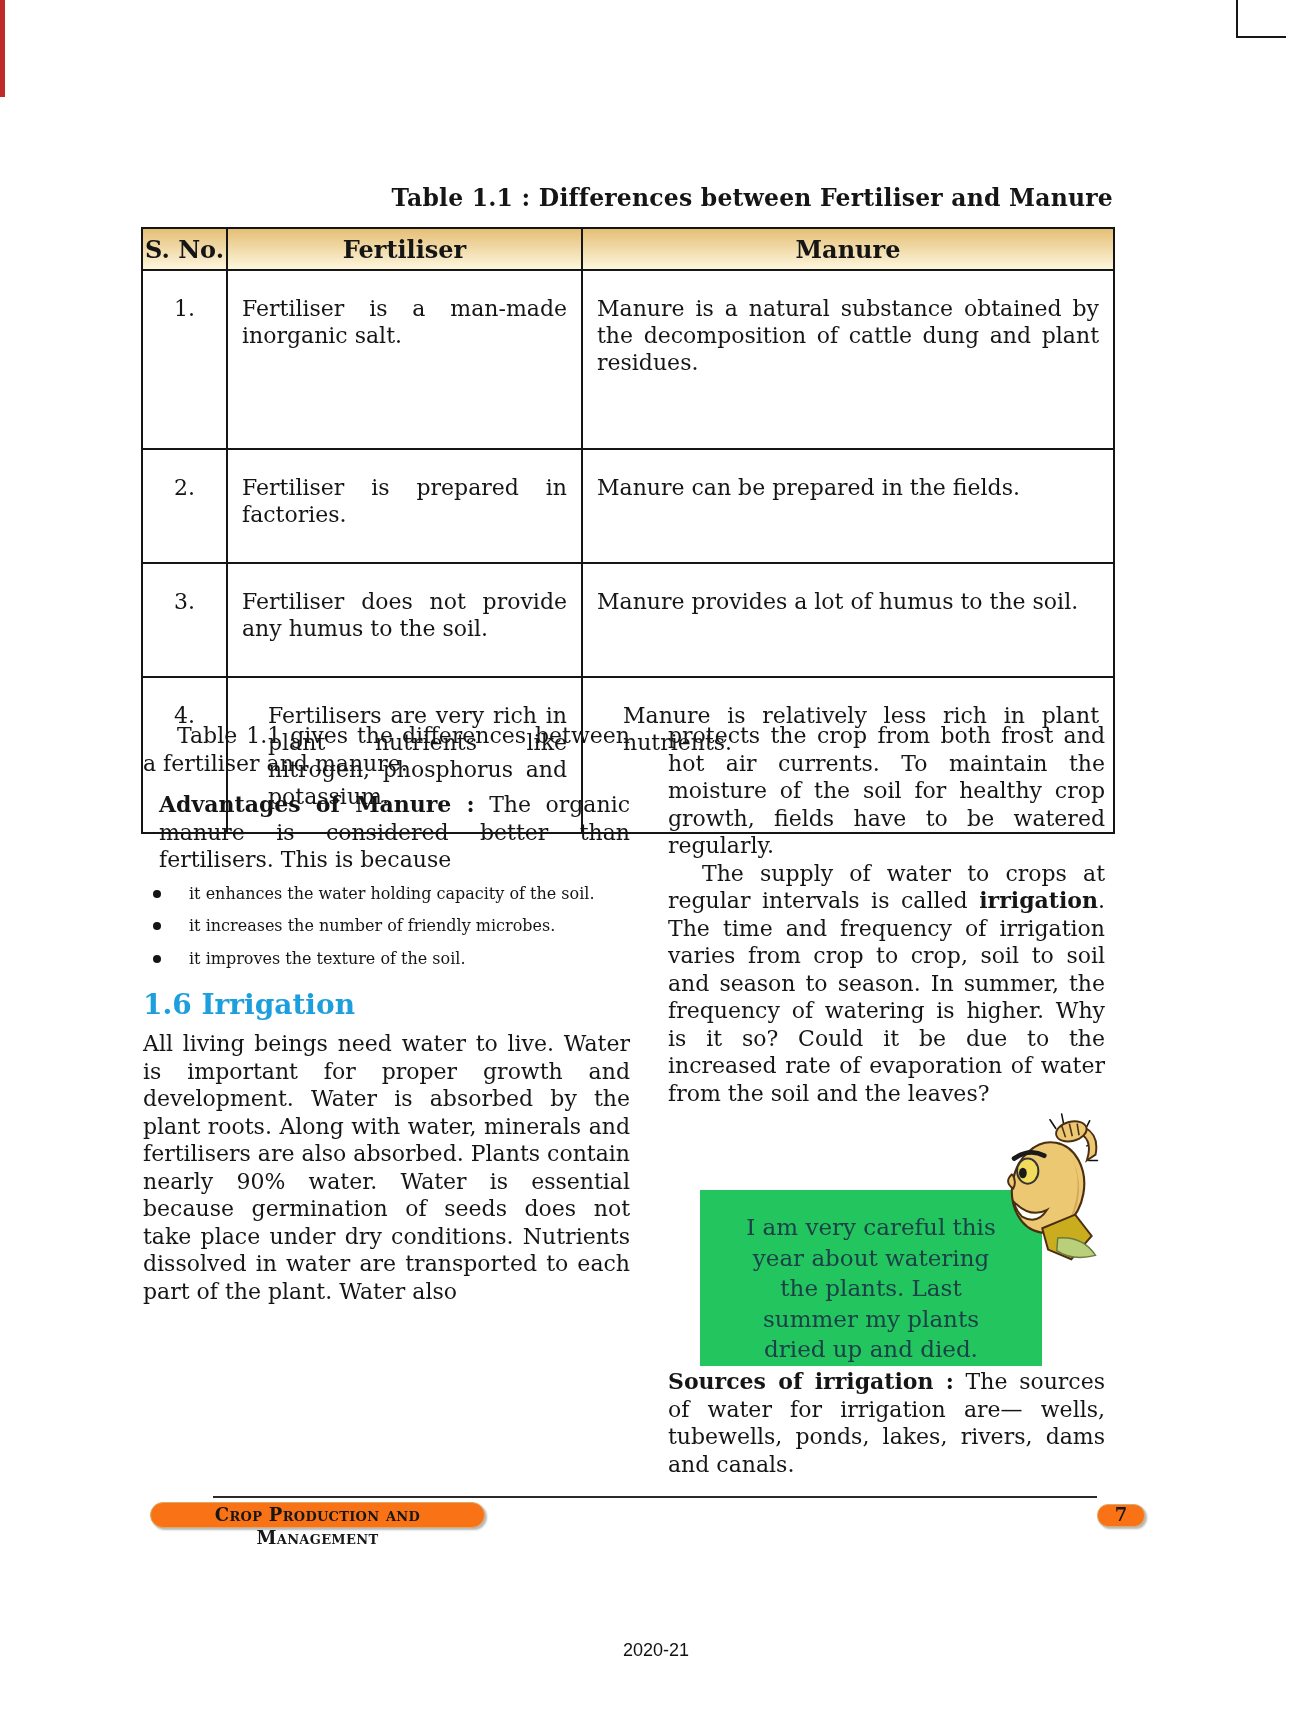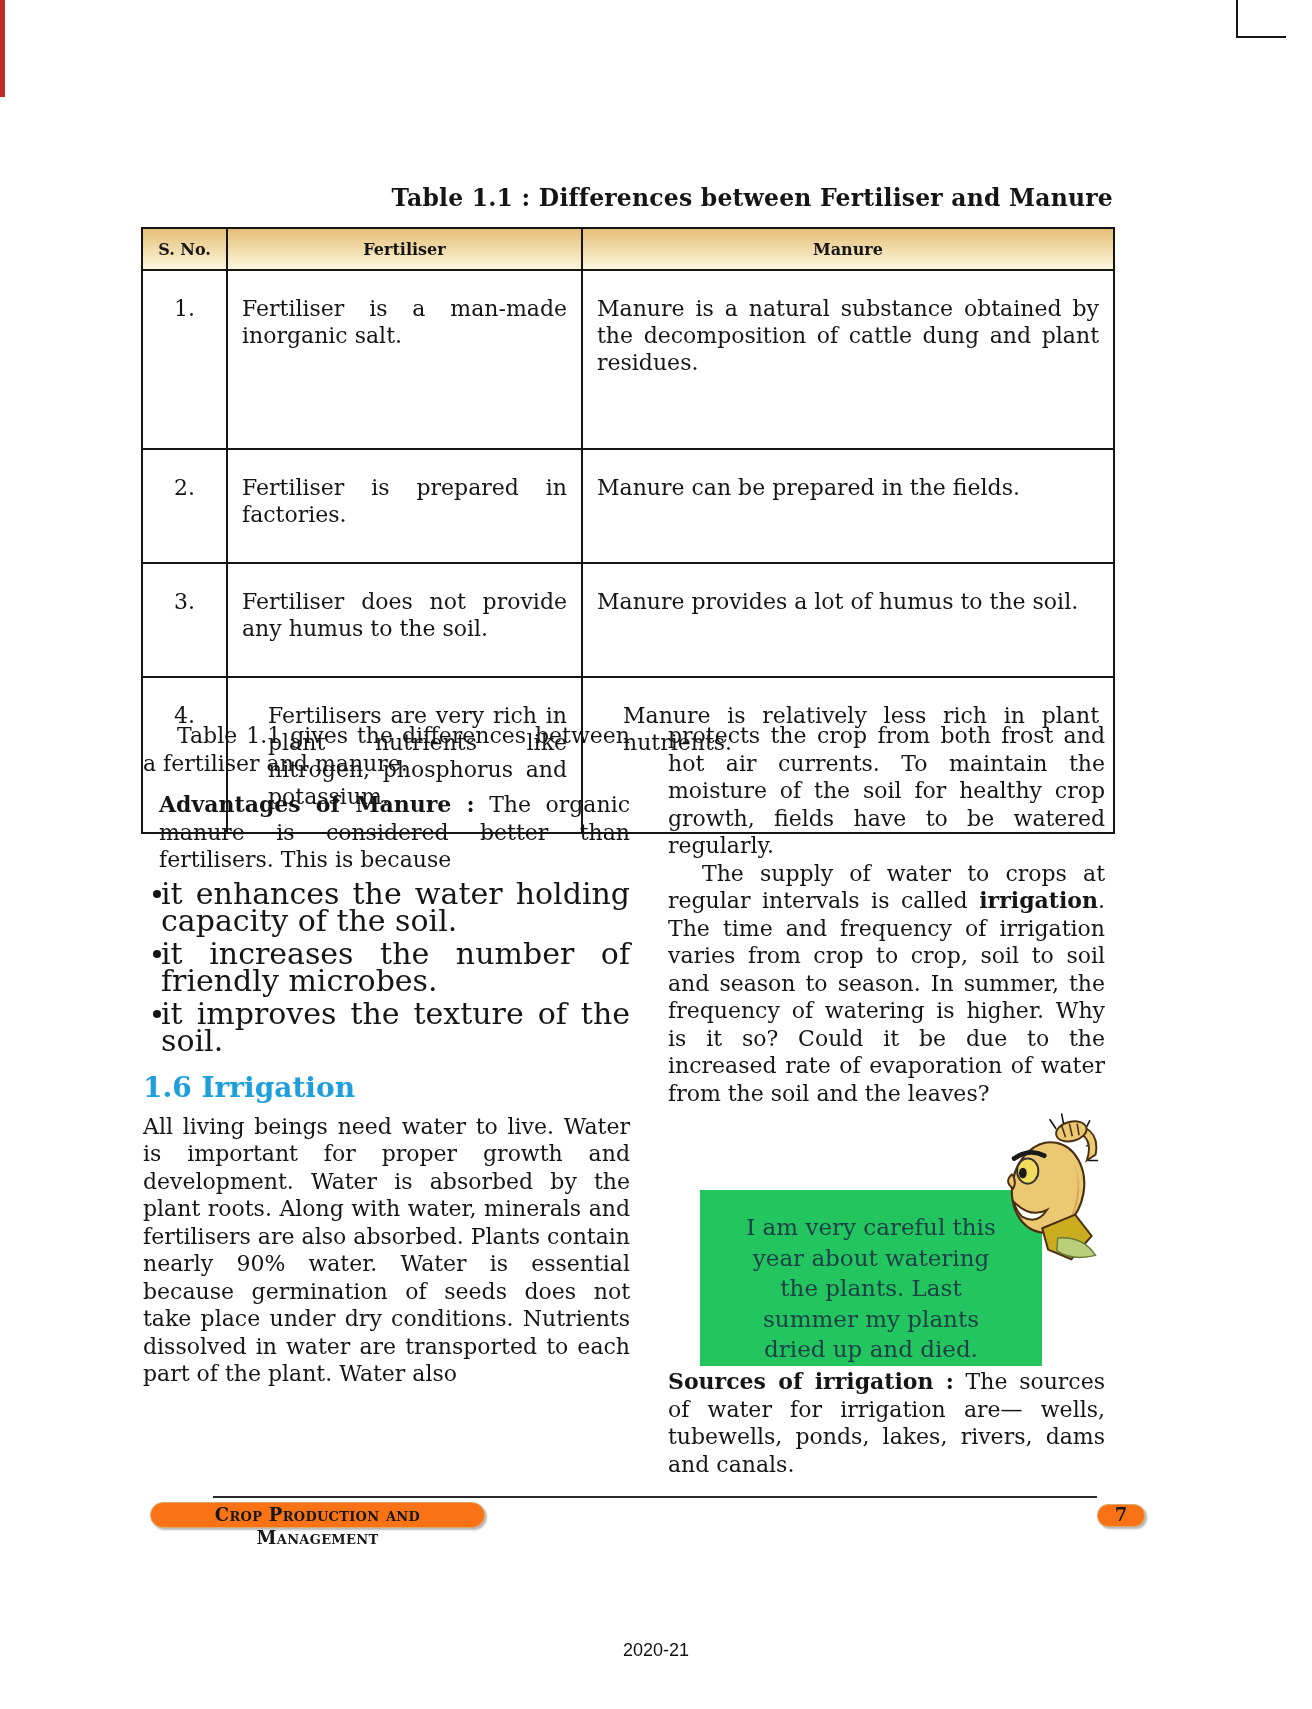--- a/index.html
+++ b/index.html
@@ -16,21 +16,21 @@
     position:absolute;left:141px;top:184px;width:972px;text-align:right;
     font-weight:bold;font-size:23.5px;letter-spacing:.2px;
   }
   
   table.diff{
     position:absolute;left:141px;top:227px;width:972px;
     border-collapse:collapse;table-layout:fixed;
   }
   table.diff th,table.diff td{border:2px solid #151515;}
   table.diff th{
-    height:38px;font-size:16px;font-weight:bold;text-align:center;vertical-align:middle;
+    height:38px;font-size:24px;font-weight:bold;text-align:center;vertical-align:middle;
     background:linear-gradient(#e5bf76,#fdf6dd);
   }
   table.diff td{
     vertical-align:top;padding:24px 14px 8px 14px;
     font-size:22px;line-height:27px;text-align:justify;
   }
   table.diff td.no{text-align:center;padding-left:4px;padding-right:4px;}
   tr.r1 td{height:145px;}
   tr.r2 td{height:80px;}
   tr.r3 td{height:80px;}
@@ -38,21 +38,21 @@
   
   .columns{position:absolute;left:143px;top:722px;width:962px;display:flex;gap:38px;}
   .col-left{width:487px;}
   .col-right{width:437px;position:relative;}
   .bodytext{font-size:22px;line-height:27.5px;text-align:justify;margin:0;}
   .indent{text-indent:34px;}
   .lead{font-weight:bold;}
   .bullets{margin:6px 0 0 0;padding:0;list-style:none;}
   .bullets li{display:flex;margin:5px 0 0 0;}
   .dot{flex:0 0 8px;width:8px;height:8px;border-radius:50%;background:#151515;margin:10px 0 0 10px;}
-  .bullets .btxt{flex:1;font-size:30px;line-height:27.5px;text-align:justify;}
+  .bullets .btxt{margin-left:28px;flex:1;font-size:16px;line-height:27.5px;text-align:justify;}
   h2.sec{
     margin:16px 0 8px 0;font-size:28px;line-height:34px;font-weight:bold;color:#1e9fdd;
     font-family:"DejaVu Serif","Liberation Serif",serif;
   }
   
   .speechbox{
     position:absolute;left:700px;top:1190px;width:342px;height:176px;box-sizing:border-box;
     background:#22c55e;padding:22px 8px 0 8px;text-align:center;
     white-space:pre-line;font-size:23px;line-height:30.5px;color:#1c4047;
   }

